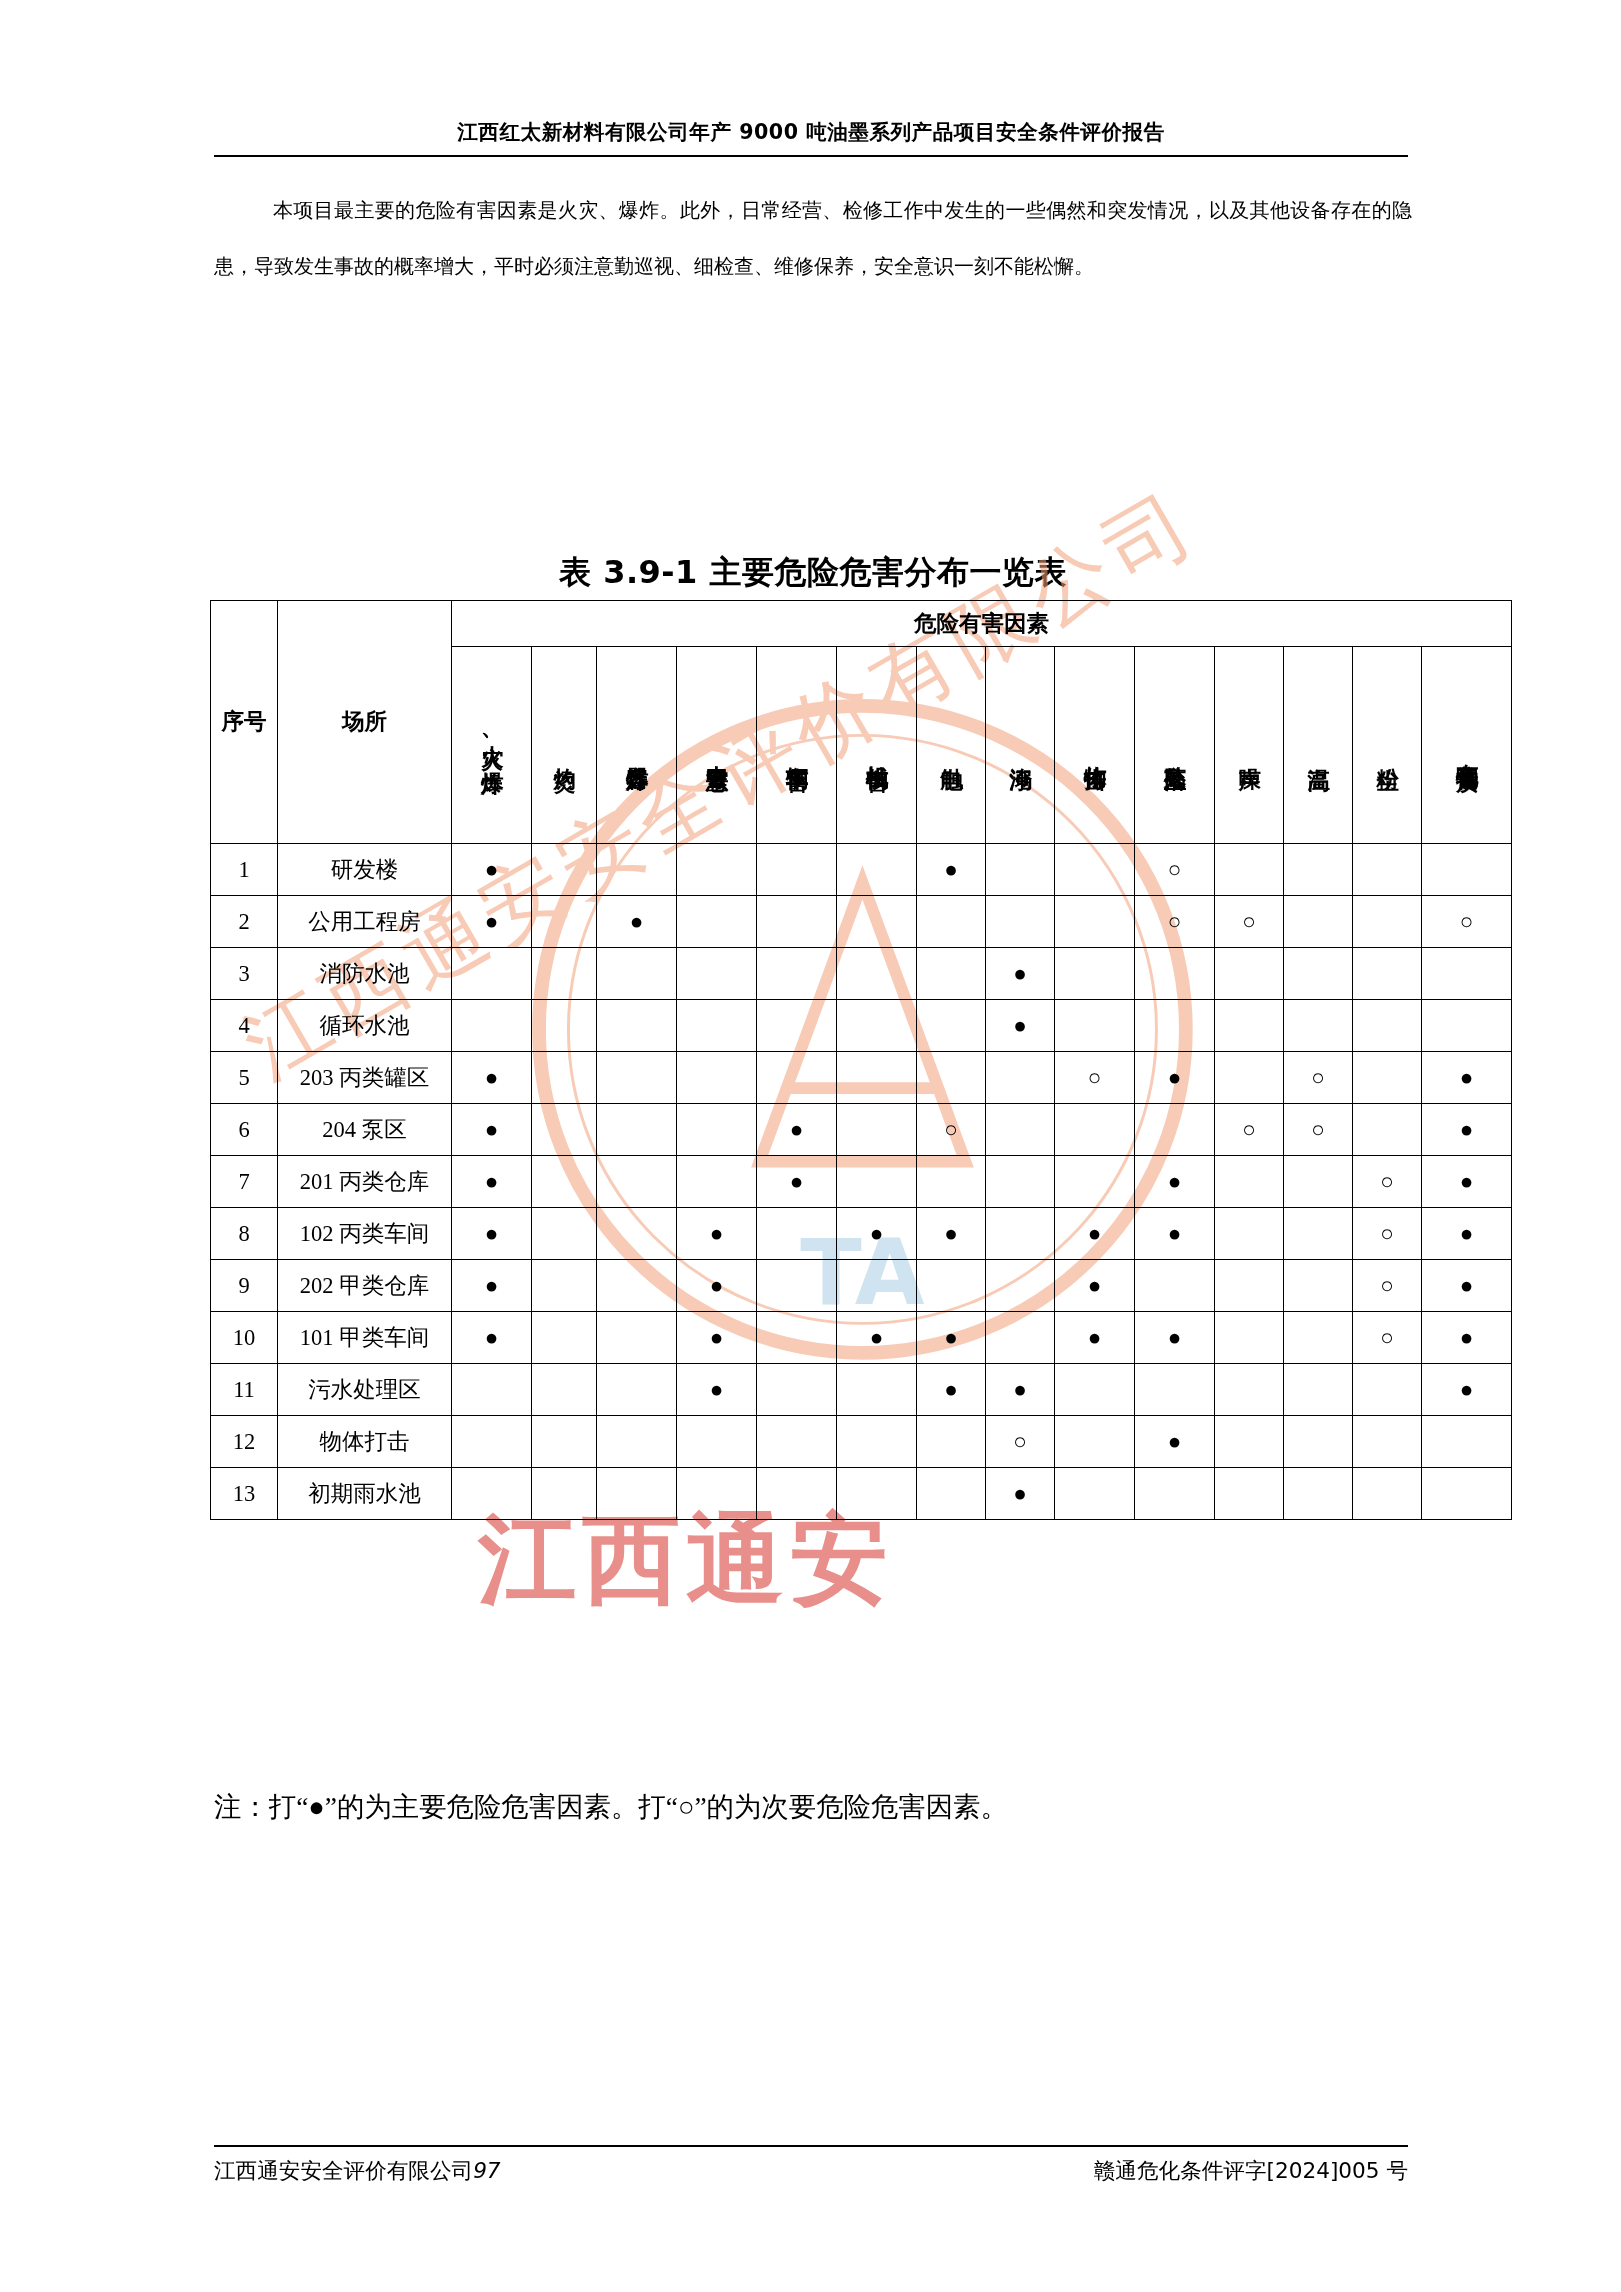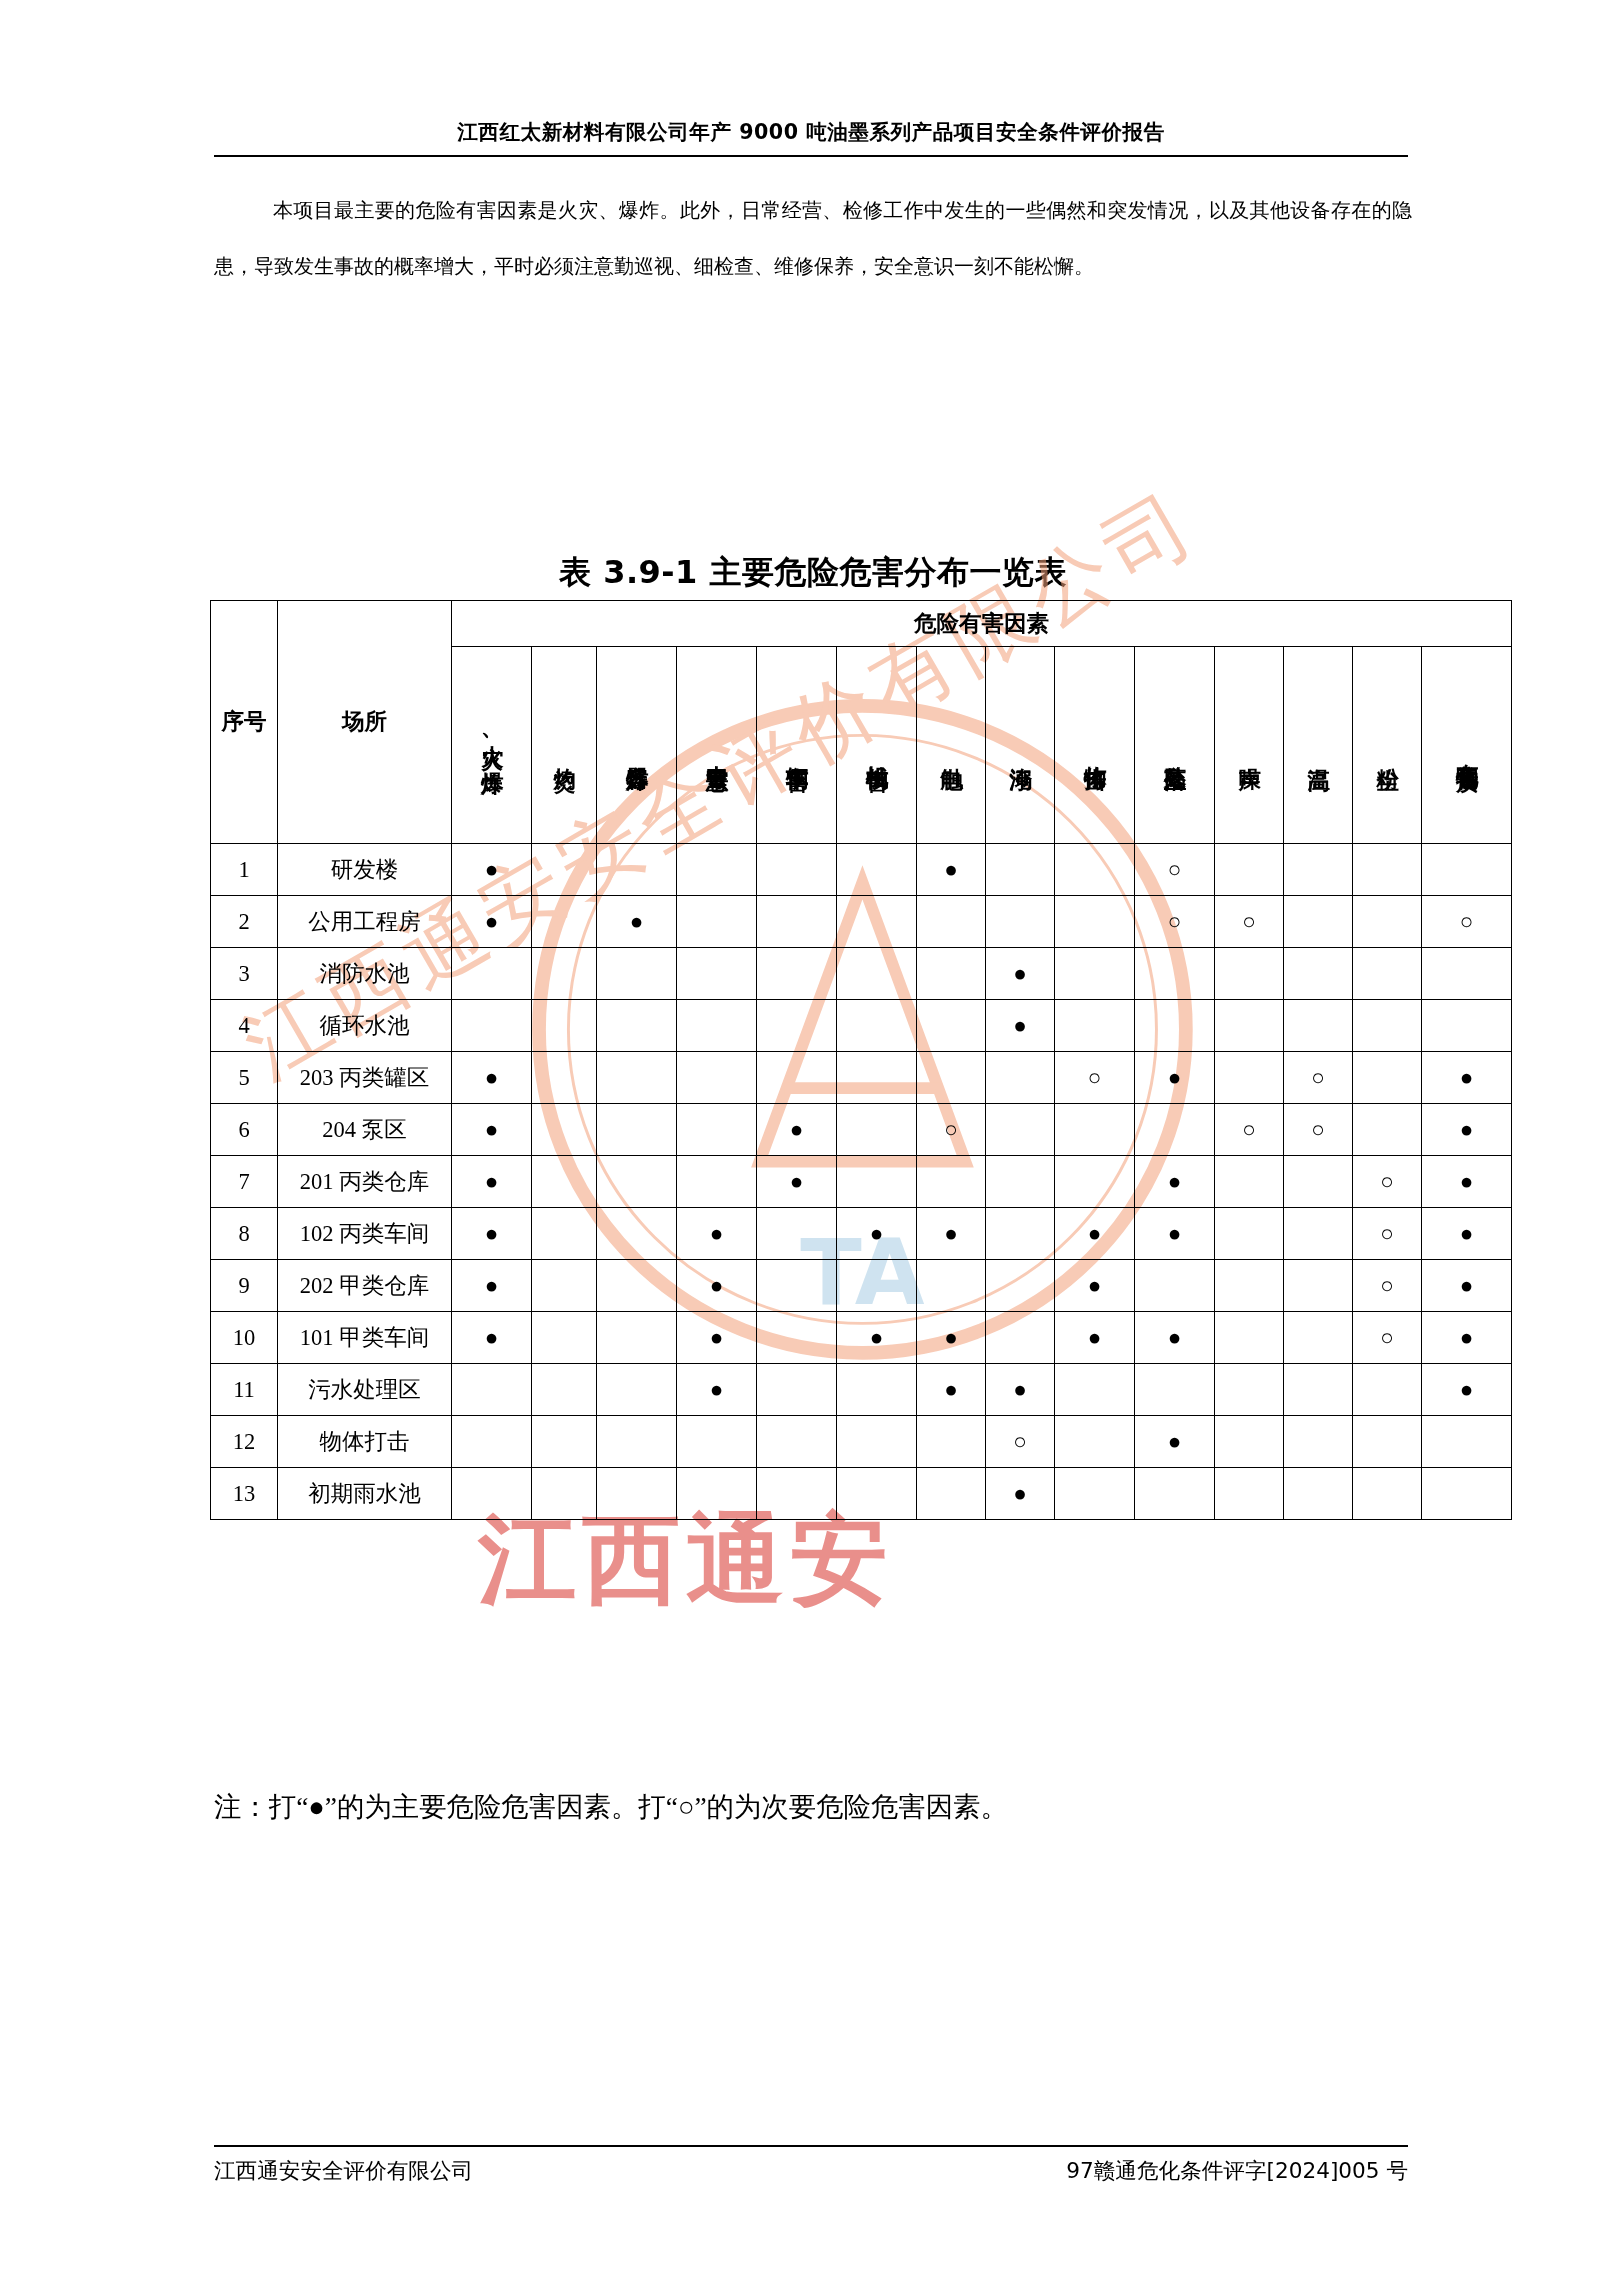--- a/index.html
+++ b/index.html
@@ -165,21 +165,21 @@
     position: absolute;
     left: 214px;
     top: 2156px;
     width: 1194px;
     display: flex;
     justify-content: space-between;
     align-items: center;
     font-size: 21.6px;
     font-family: "DejaVu Sans", sans-serif;
   }
-  .footer .mid { flex: 1; text-align: right; }
+  .footer .mid { flex: 1; text-align: left; font-style: italic; }
   .footer .right { text-align: right; }
 </style>
 </head>
 <body>
 
 <div class="page">
 
   <div class="header">江西红太新材料有限公司年产 9000 吨油墨系列产品项目安全条件评价报告</div>
   <div class="header-rule"></div>
 

